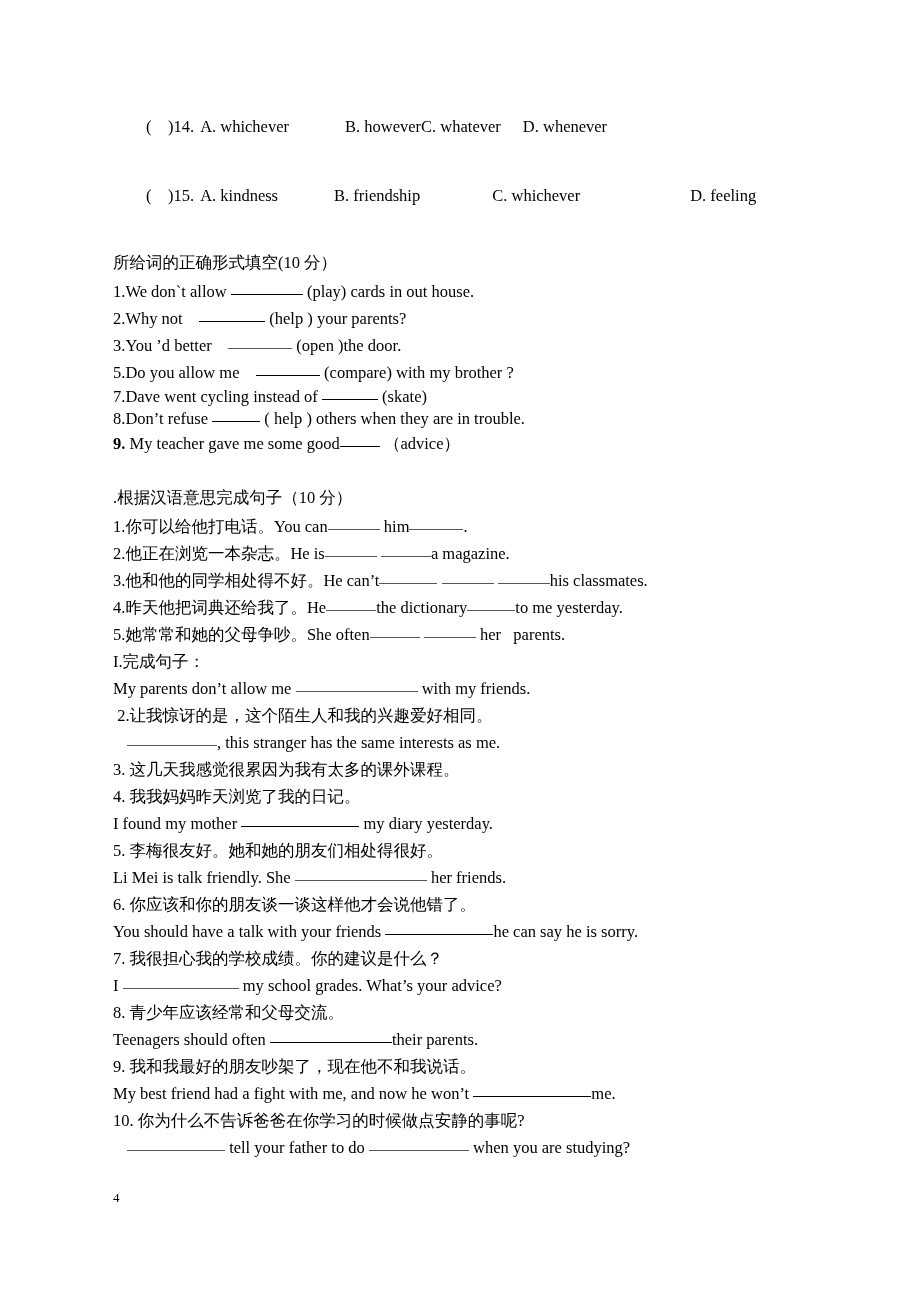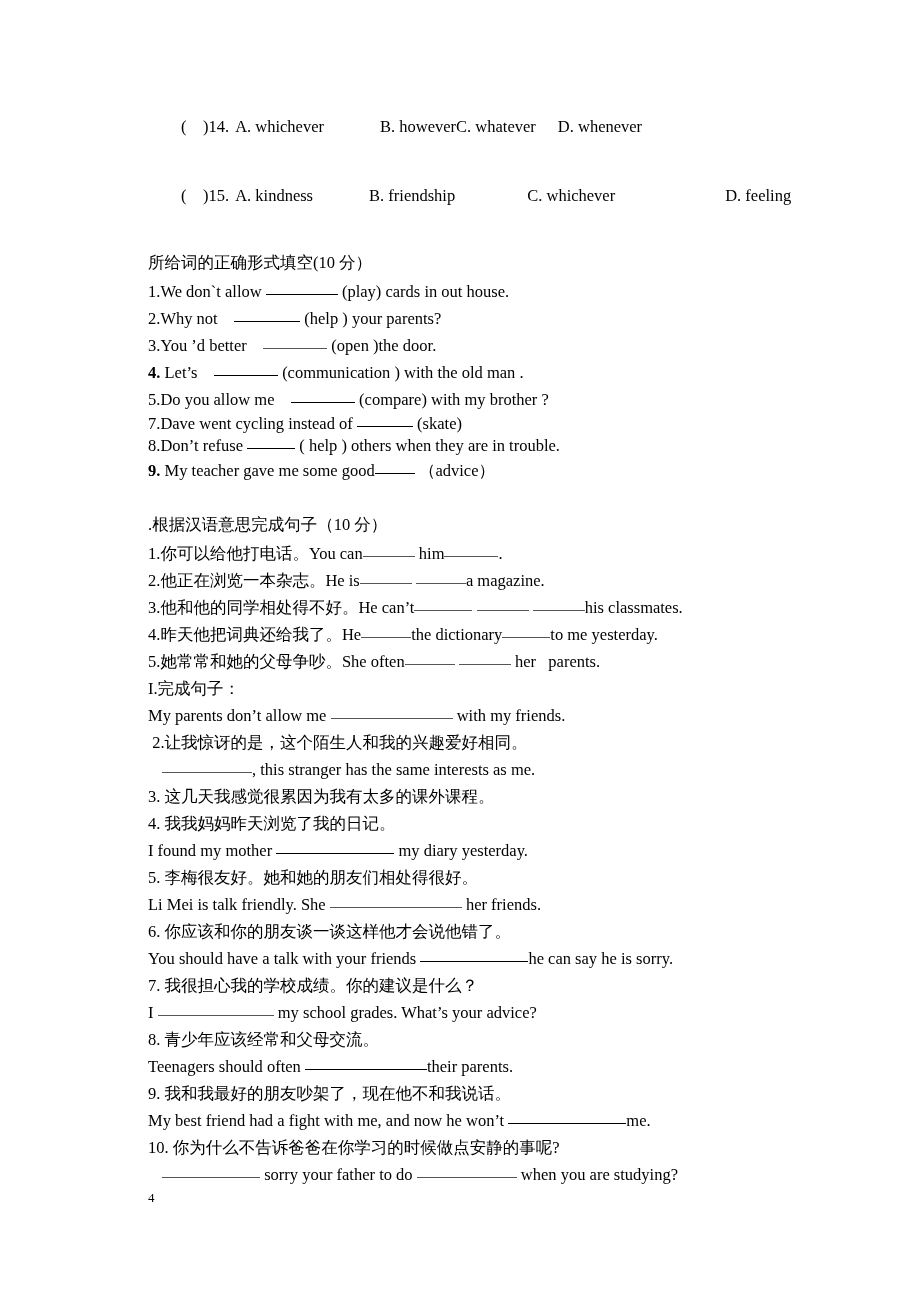--- a/index.html
+++ b/index.html
@@ -8,21 +8,20 @@
     background: #ffffff;
   }
   .page {
     position: relative;
     width: 841px;
     height: 1302px;
     background: #ffffff;
     font-family: "Liberation Serif", "DejaVu Serif", serif;
     color: #000000;
     overflow: hidden;
-    margin-left: 35px;
   }
   .content {
     position: absolute;
     left: 113px;
     top: 92px;
     width: 780px;
   }
   
   .line {
     font-size: 16.5px;
@@ -81,21 +80,20 @@
 
     <div>
       <div class="line cnhead">所给词的正确形式填空(10 分）</div>
 
       <div class="line loose"><span>1.</span><span>We don`t allow </span><span class="blank" style="width:72px"></span><span> (play) cards in out house.</span></div>
 
       <div class="line loose"><span>2.</span><span>Why not    </span><span class="blank" style="width:66px"></span><span> (help ) your parents?</span></div>
 
       <div class="line loose"><span>3.</span><span>You ’d better    </span><span class="blank faint" style="width:64px"></span><span> (open )the door.</span></div>
 
-      <div class="line loose"><span class="bold">4.</span><span> Let’s    </span><span class="blank" style="width:64px"></span><span> (communication ) with the old man .</span></div>
 
       <div class="line loose"><span>5.</span><span>Do you allow me    </span><span class="blank" style="width:64px"></span><span> (compare) with my brother ?</span></div>
 
       <div class="line tight"><span>7.</span><span>Dave went cycling instead of </span><span class="blank" style="width:56px"></span><span> (skate)</span></div>
 
       <div class="line tight"><span>8.</span><span>Don’t refuse </span><span class="blank" style="width:48px"></span><span> ( help ) others when they are in trouble.</span></div>
 
       <div class="line loose"><span class="bold">9.</span><span> My teacher gave me some good</span><span class="blank" style="width:40px"></span><span> （advice）</span></div>
     </div>
 
@@ -137,20 +135,20 @@
       <div class="line cn"><span>7. </span><span>我很担心我的学校成绩。你的建议是什么？</span></div>
       <div class="line loose"><span>I </span><span class="blank faint" style="width:116px"></span><span> my school grades. What’s your advice?</span></div>
 
       <div class="line cn"><span>8. </span><span>青少年应该经常和父母交流。</span></div>
       <div class="line loose"><span>Teenagers should often </span><span class="blank" style="width:122px"></span><span>their parents.</span></div>
 
       <div class="line cn"><span>9. </span><span>我和我最好的朋友吵架了，现在他不和我说话。</span></div>
       <div class="line loose"><span>My best friend had a fight with me, and now he won’t </span><span class="blank" style="width:118px"></span><span>me.</span></div>
 
       <div class="line cn"><span>10. </span><span>你为什么不告诉爸爸在你学习的时候做点安静的事呢?</span></div>
-      <div class="line loose"><span class="gap" style="width:14px"></span><span class="blank faint" style="width:98px"></span><span> sorry your father to do </span><span class="blank faint" style="width:100px"></span><span> when you are studying?</span></div>
+      <div class="line loose"><span class="gap" style="width:14px"></span><span class="blank faint" style="width:98px"></span><span> tell your father to do </span><span class="blank faint" style="width:100px"></span><span> when you are studying?</span></div>
     </div>
 
   </div>
 
   <div class="pageno">4</div>
 
 </div>
 
 </body></html>

